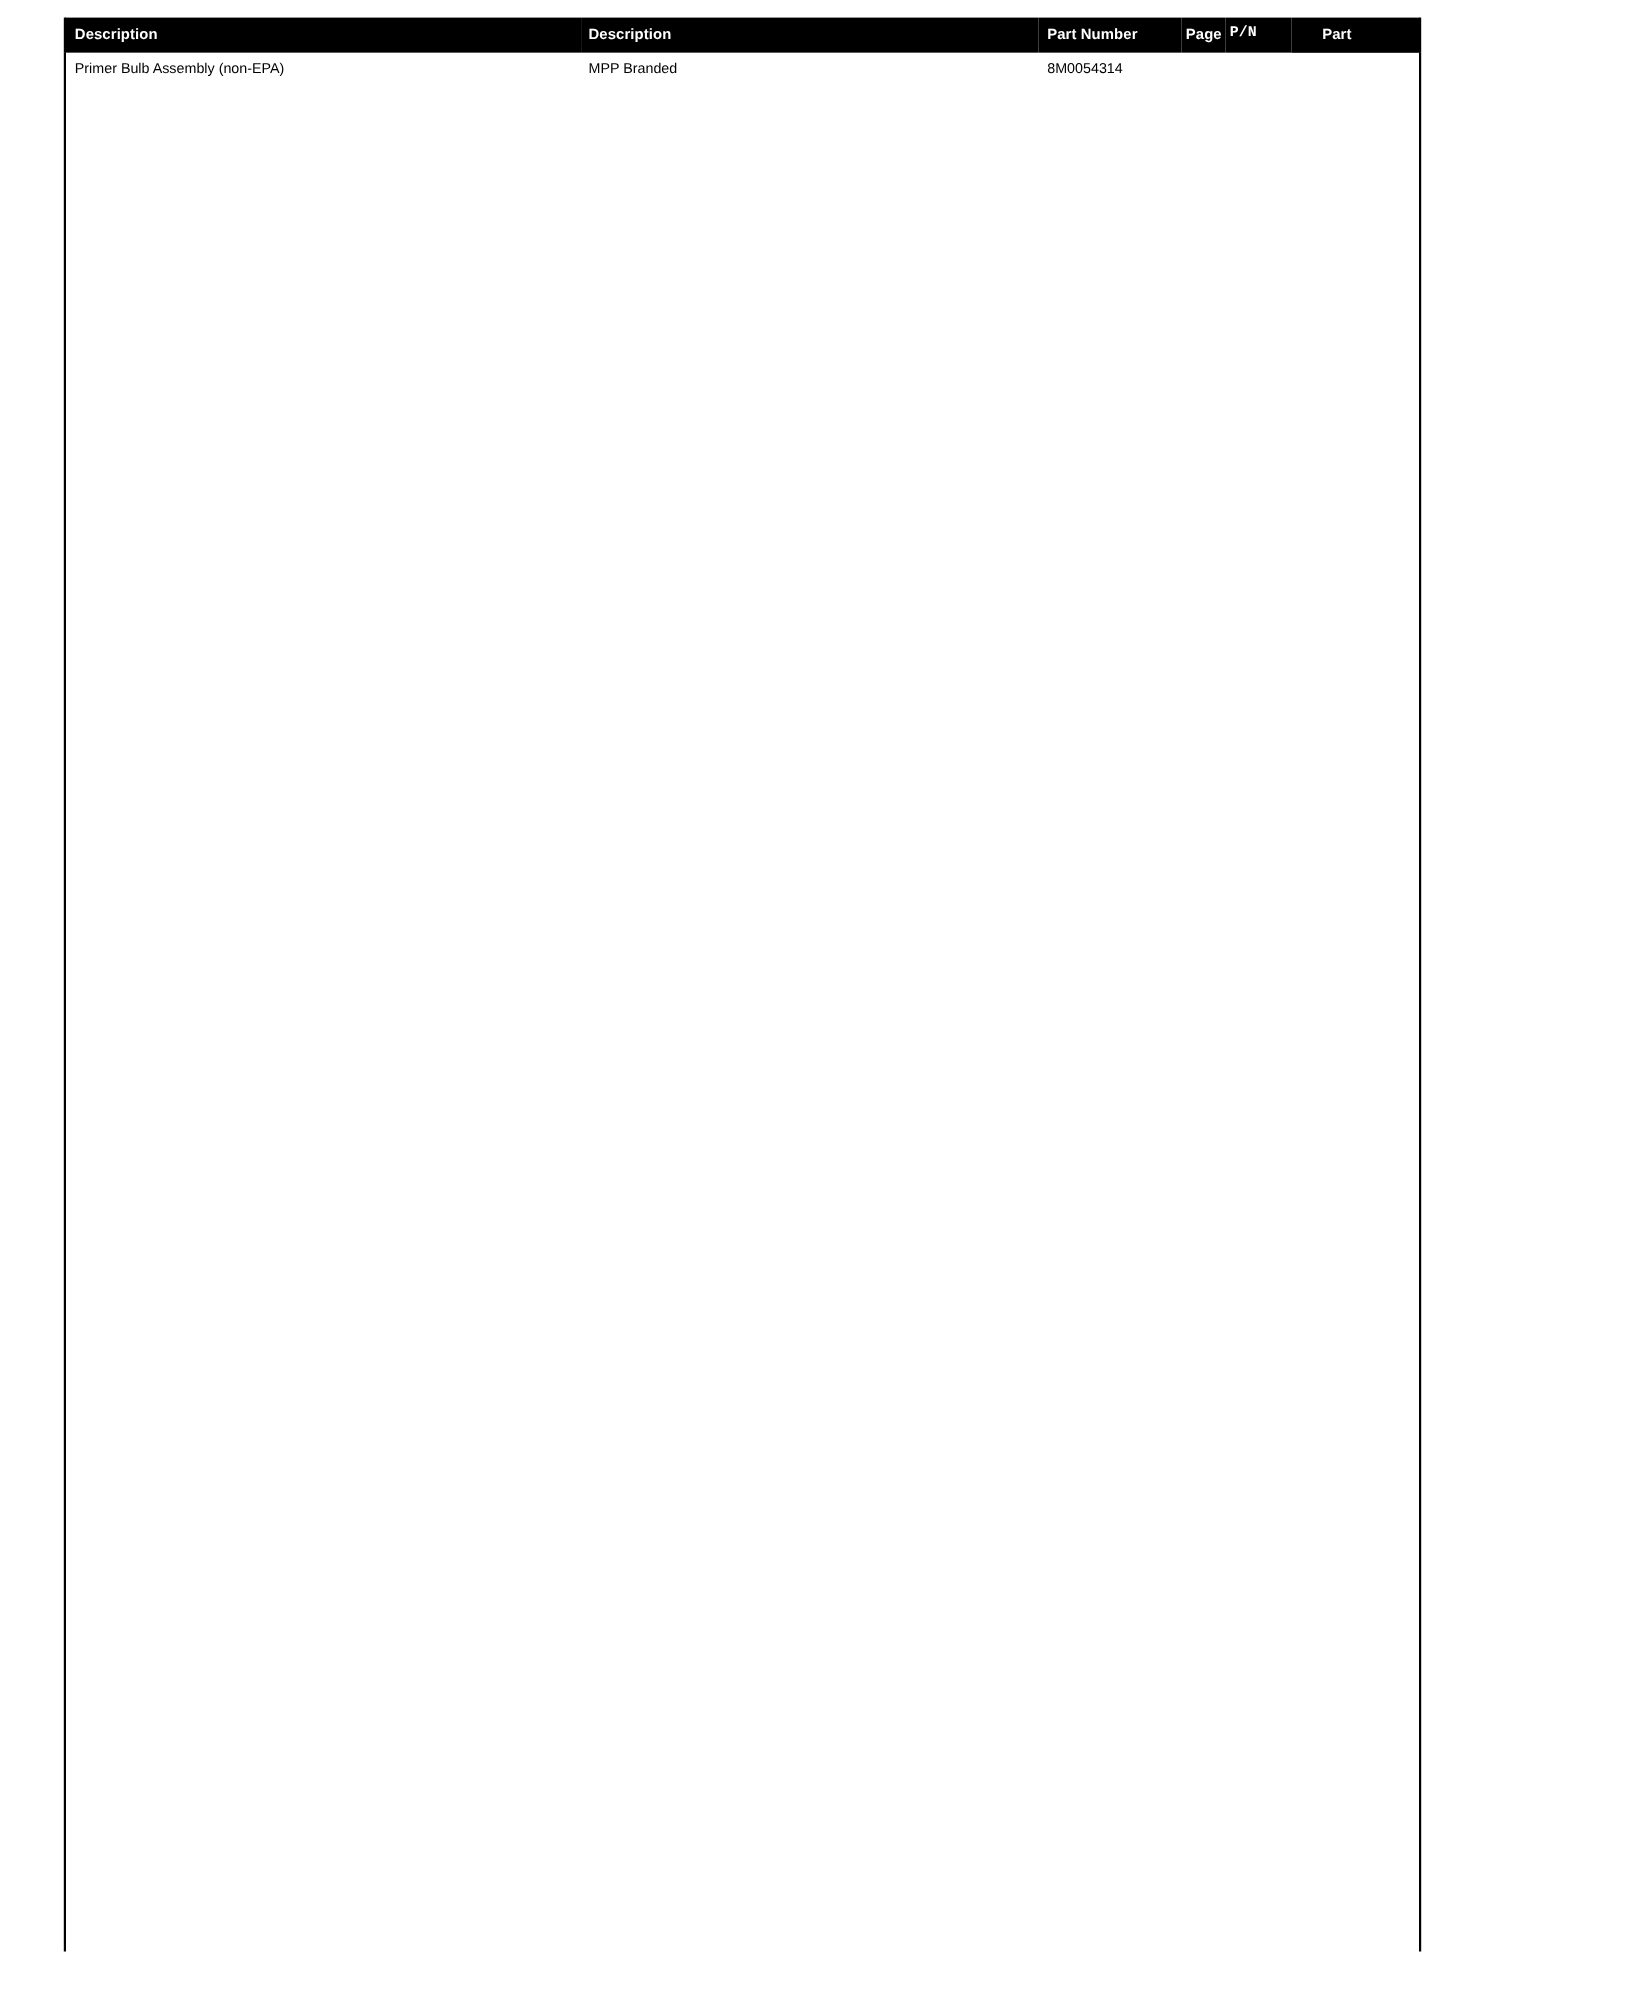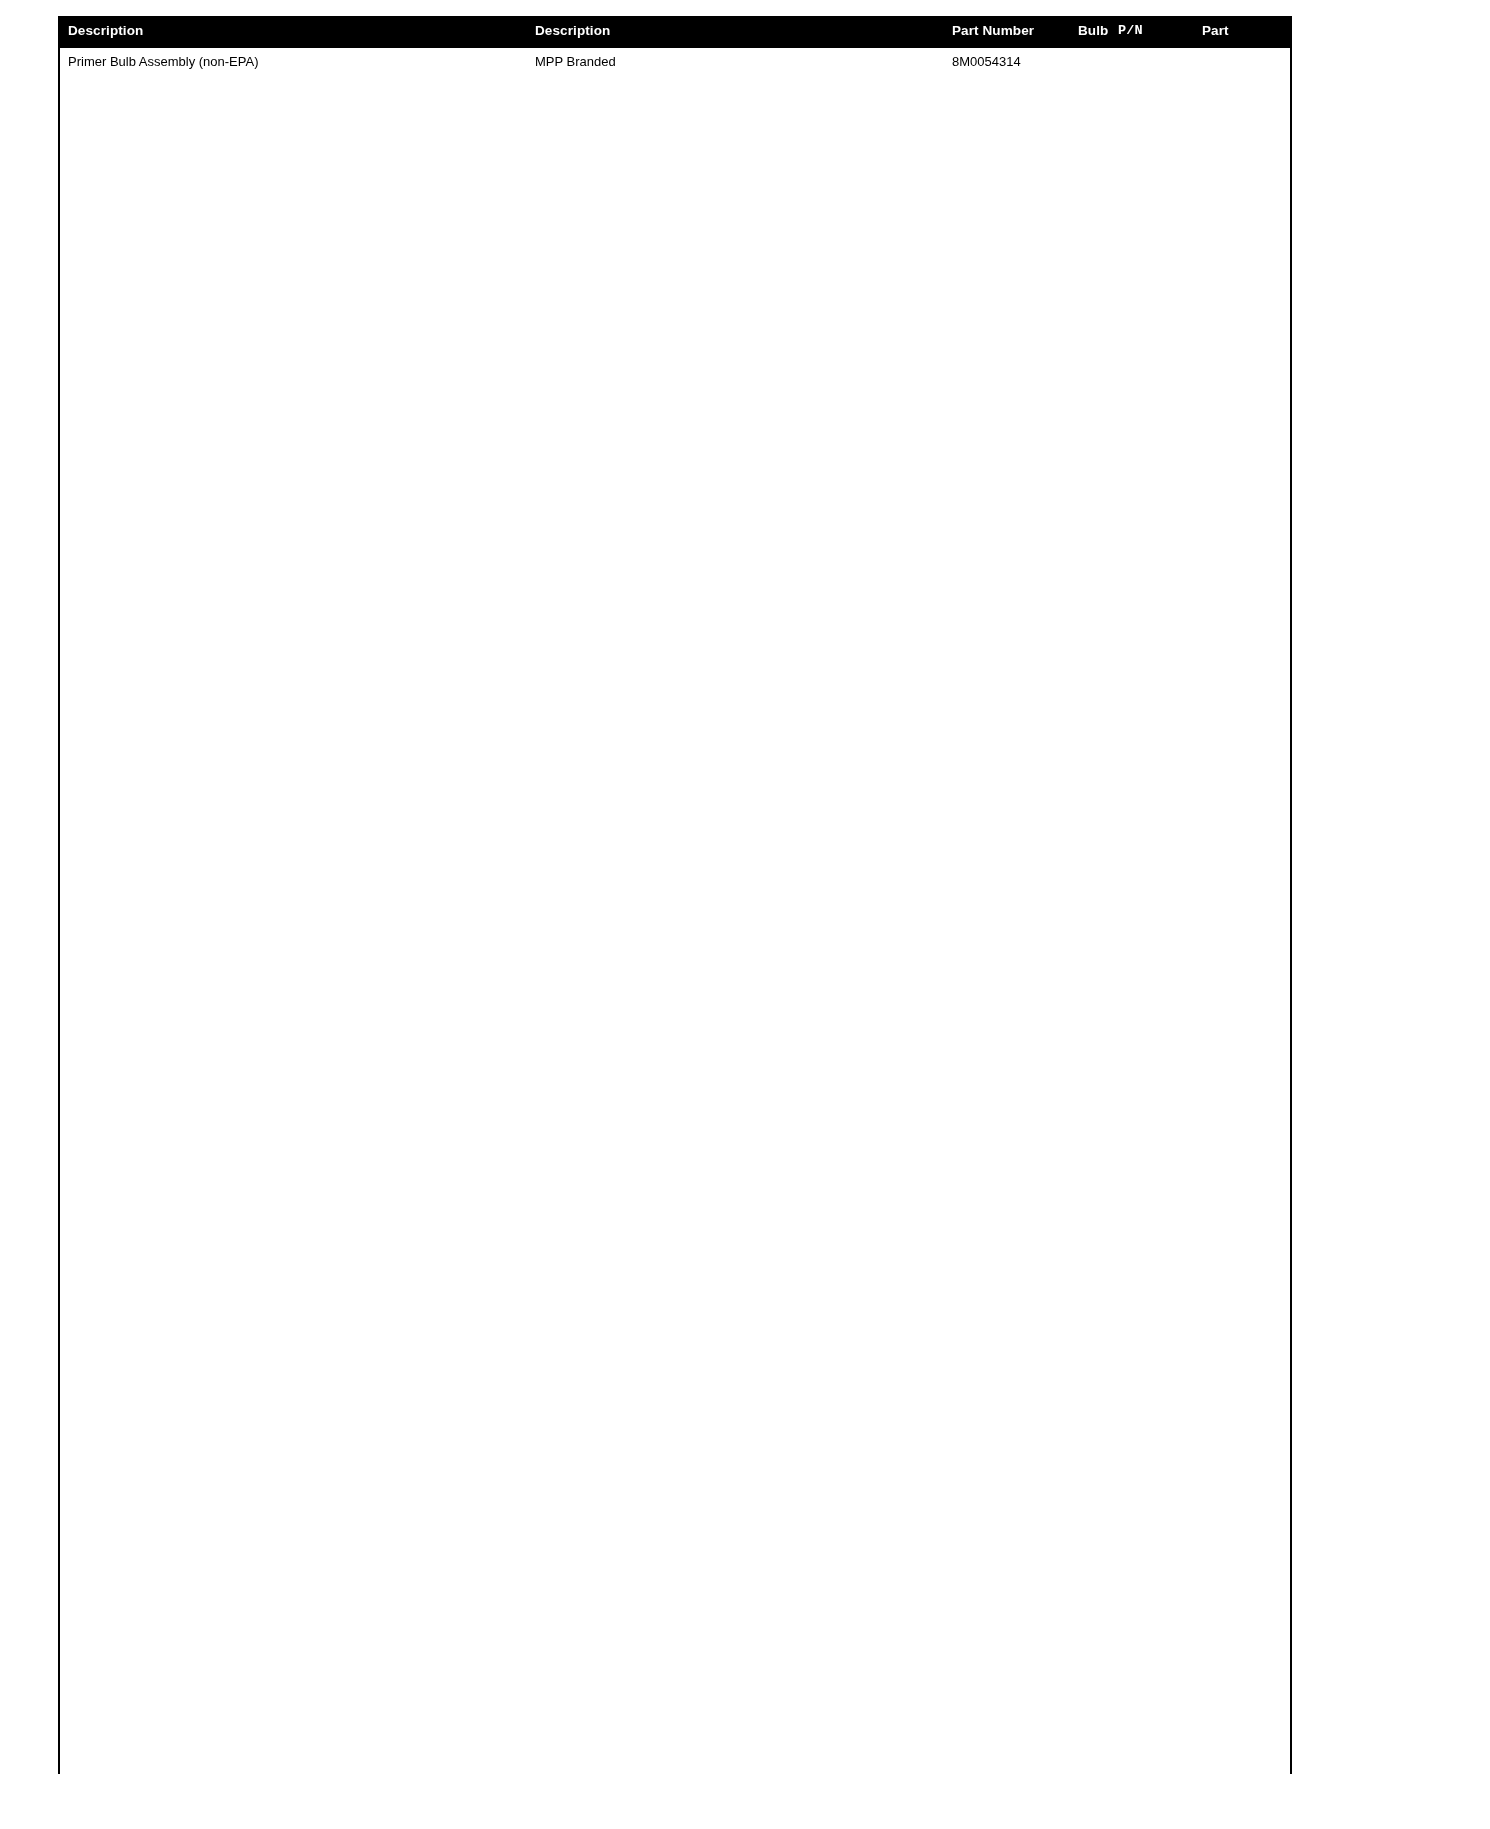--- a/index.html
+++ b/index.html
@@ -85,21 +85,21 @@
         <col class="c-pn">
       <col class="c-thru">
         <col class="c-thrupn">
         <col class="c-page">
     </colgroup>
     <thead>
       <tr>
         <th class="th-desc">Description</th>
         <th class="th-app">Description</th>
         <th class="th-pn">Part Number</th>
-        <th class="th-thru">Bulb</th>
+        <th class="th-thru">Page</th>
         <th class="th-thrupn">P/N</th>
         <th class="th-page">Part</th>
       </tr>
     </thead>
     <tbody id="tbody1">
         <tr class="data">
           <td class="desc">Primer Bulb Assembly (non-EPA)</td>
           <td class="app">MPP Branded</td>
           <td class="pn"><span>8M0054314</span></td>
           <td class="thru">&nbsp;</td>

